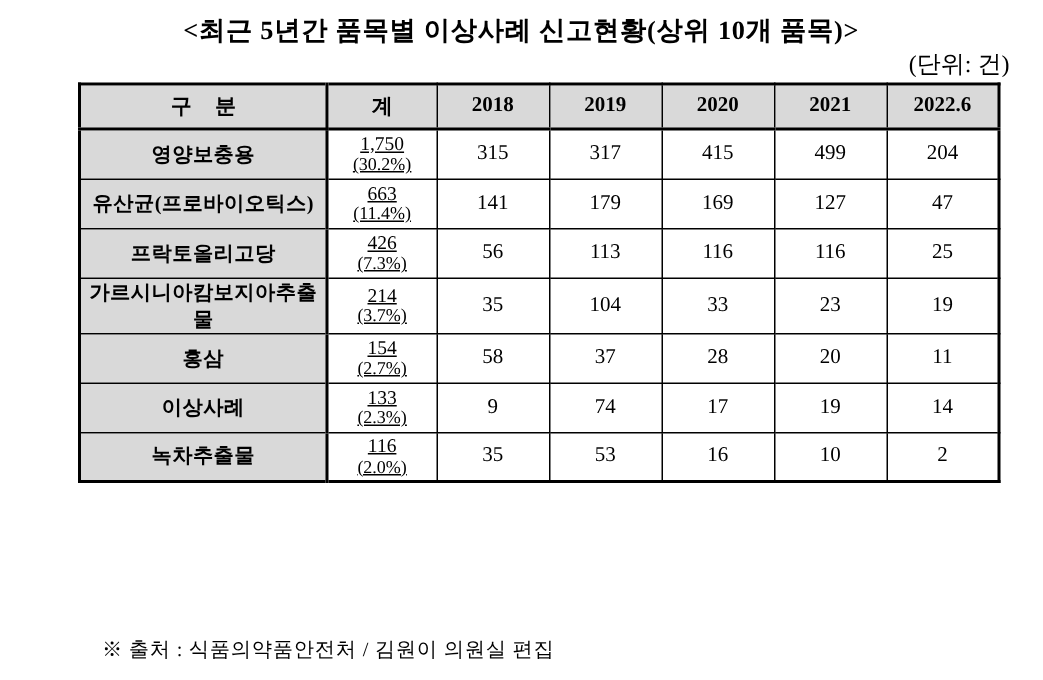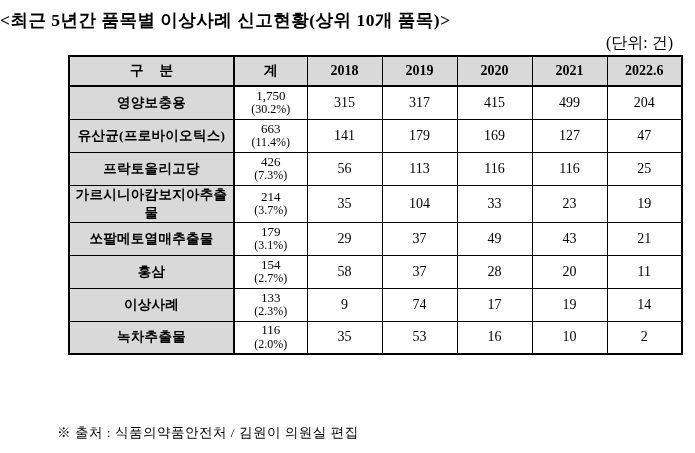--- a/index.html
+++ b/index.html
@@ -4,35 +4,36 @@
 <style>
   * { margin: 0; padding: 0; box-sizing: border-box; }
   html, body { width: 695px; height: 453px; }
   body {
     background: #ffffff;
     font-family: "Liberation Serif", "DejaVu Serif", serif;
     color: #000000;
     position: relative;
   }
   .title {
+    text-align: center;
     font-size: 17.5px;
     font-weight: bold;
     letter-spacing: 0.5px;
     padding-top: 8px;
   }
   .unit-note {
     position: absolute;
     top: 33px;
     right: 22px;
     font-size: 16px;
   }
   table.report {
     position: absolute;
     top: 55px;
-    left: 68px;
+    left: 52px;
     border-collapse: collapse;
     border: 2px solid #000000;
     table-layout: fixed;
     width: 610px;
   }
   col.c-name  { width: 165px; }
   col.c-total { width: 73px; }
   col.c-year  { width: 75px; }
   th, td {
     border: 1px solid #000000;
@@ -49,28 +50,28 @@
   }
   th:first-child, td:first-child { border-right: 2px solid #000000; }
   th.gubun { word-spacing: 12px; }
   tbody tr { height: 33px; }
   td.name-cell {
     background: #d9d9d9;
     font-weight: bold;
     font-size: 13.5px;
     letter-spacing: 0.3px;
   }
-  td.total-cell { line-height: 1.12; padding: 1px 0; }
+  td.total-cell { line-height: 1.12; padding: 1px 0; text-decoration: underline; }
   .total-num { font-size: 13px; }
   .total-pct { font-size: 12px; }
   td.year-cell { font-size: 14px; }
   .footnote {
     position: absolute;
     top: 424px;
-    left: 57px;
+    left: 68px;
     font-size: 13.5px;
     letter-spacing: 0.5px;
     font-family: Liberation Serif, serif;
   }
 </style>
 </head>
 <body>
 
 <div class="title">&lt;최근 5년간 품목별 이상사례 신고현황(상위 10개 품목)&gt;</div>
 <div class="unit-note">(단위: 건)</div>
@@ -144,32 +145,20 @@
       <div class="total-num">214</div>
       <div class="total-pct">(3.7%)</div>
     </td>
     <td class="year-cell">35</td>
     <td class="year-cell">104</td>
     <td class="year-cell">33</td>
     <td class="year-cell">23</td>
     <td class="year-cell">19</td>
   </tr>
 
-  <tr>
-    <td class="name-cell">쏘팔메토열매추출물</td>
-    <td class="total-cell">
-      <div class="total-num">179</div>
-      <div class="total-pct">(3.1%)</div>
-    </td>
-    <td class="year-cell">29</td>
-    <td class="year-cell">37</td>
-    <td class="year-cell">49</td>
-    <td class="year-cell">43</td>
-    <td class="year-cell">21</td>
-  </tr>
 
   <tr>
     <td class="name-cell">홍삼</td>
     <td class="total-cell">
       <div class="total-num">154</div>
       <div class="total-pct">(2.7%)</div>
     </td>
     <td class="year-cell">58</td>
     <td class="year-cell">37</td>
     <td class="year-cell">28</td>

